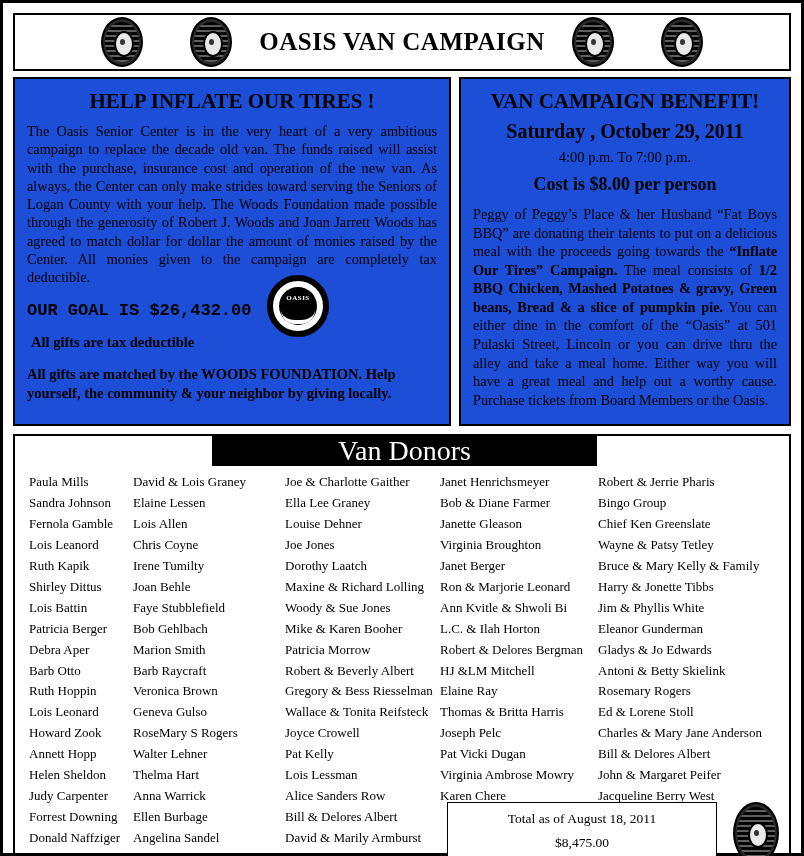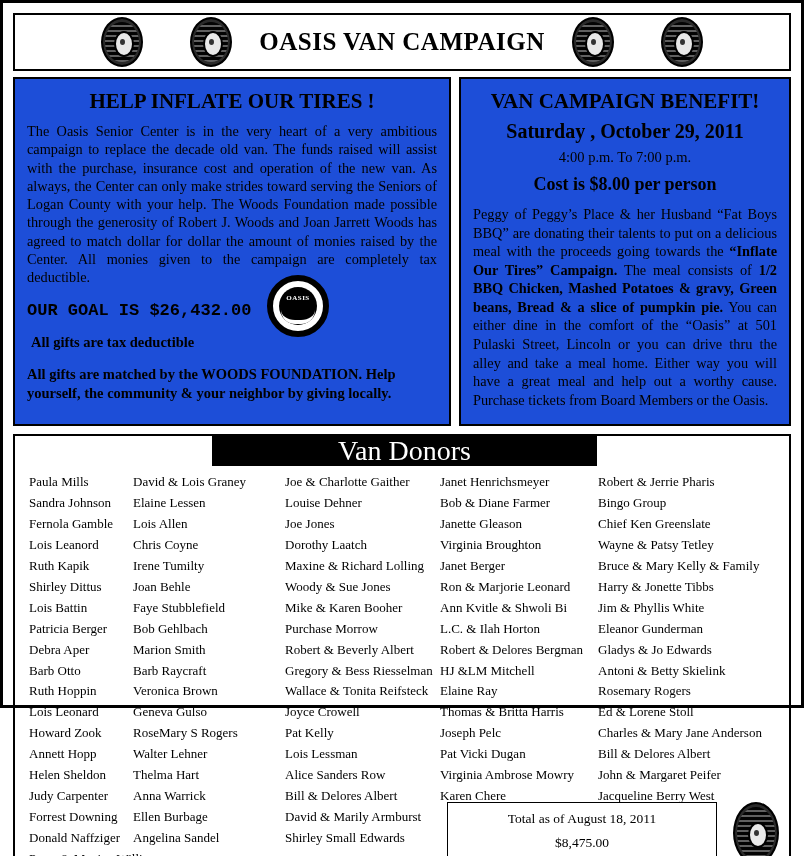--- a/index.html
+++ b/index.html
@@ -10,21 +10,21 @@
   body {
     width: 804px;
     height: 856px;
     font-family: "Liberation Serif", serif;
     color: #000;
     overflow: hidden;
   }
   .page {
     position: relative;
     width: 804px;
-    height: 708px;
+    height: 856px;
     box-sizing: border-box;
     border: 3px solid #000;
     padding: 6px;
     background: #fff;
   }
 
   
   .masthead {
     position: relative;
     height: 54px;
@@ -367,27 +367,28 @@
         <div class="donor">RoseMary S Rogers</div>
         <div class="donor">Walter Lehner</div>
         <div class="donor">Thelma Hart</div>
         <div class="donor">Anna Warrick</div>
         <div class="donor">Ellen Burbage</div>
         <div class="donor">Angelina Sandel</div>
       </div>
 
       <div class="donor-col c3">
         <div class="donor">Joe &amp; Charlotte Gaither</div>
+        <div class="donor">Ella Lee Graney</div>
         <div class="donor">Louise Dehner</div>
         <div class="donor">Joe Jones</div>
         <div class="donor">Dorothy Laatch</div>
         <div class="donor">Maxine &amp; Richard Lolling</div>
         <div class="donor">Woody &amp; Sue Jones</div>
         <div class="donor">Mike &amp; Karen Booher</div>
-        <div class="donor">Purchase Morrow</div>
+        <div class="donor">Patricia Morrow</div>
         <div class="donor">Robert &amp; Beverly Albert</div>
         <div class="donor">Gregory &amp; Bess Riesselman</div>
         <div class="donor">Wallace &amp; Tonita Reifsteck</div>
         <div class="donor">Joyce Crowell</div>
         <div class="donor">Pat Kelly</div>
         <div class="donor">Lois Lessman</div>
         <div class="donor">Alice Sanders Row</div>
         <div class="donor">Bill &amp; Delores Albert</div>
         <div class="donor">David &amp; Marily Armburst</div>
         <div class="donor">Shirley Small Edwards</div>

